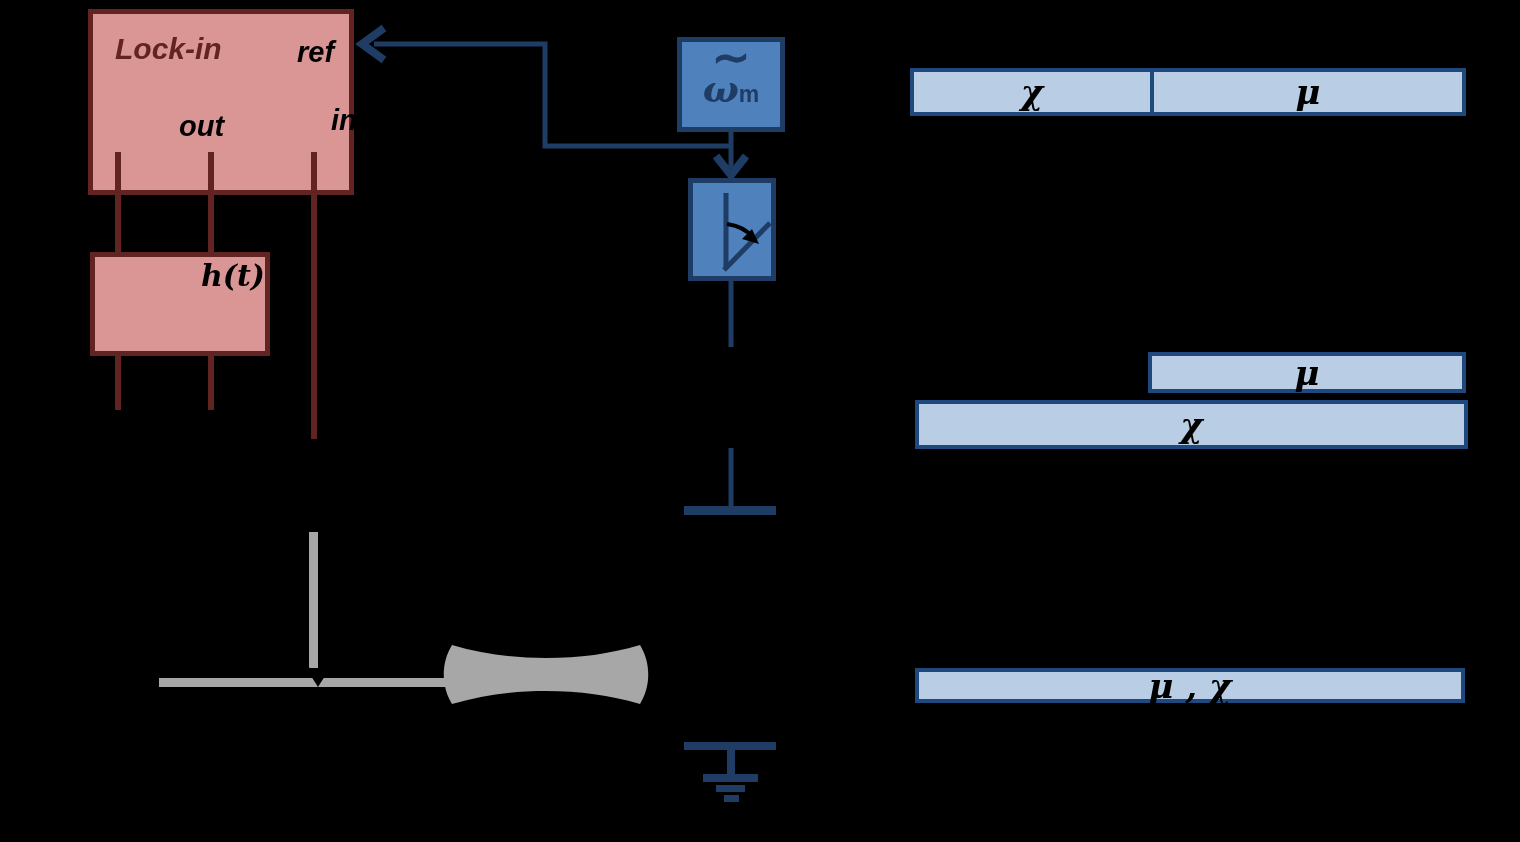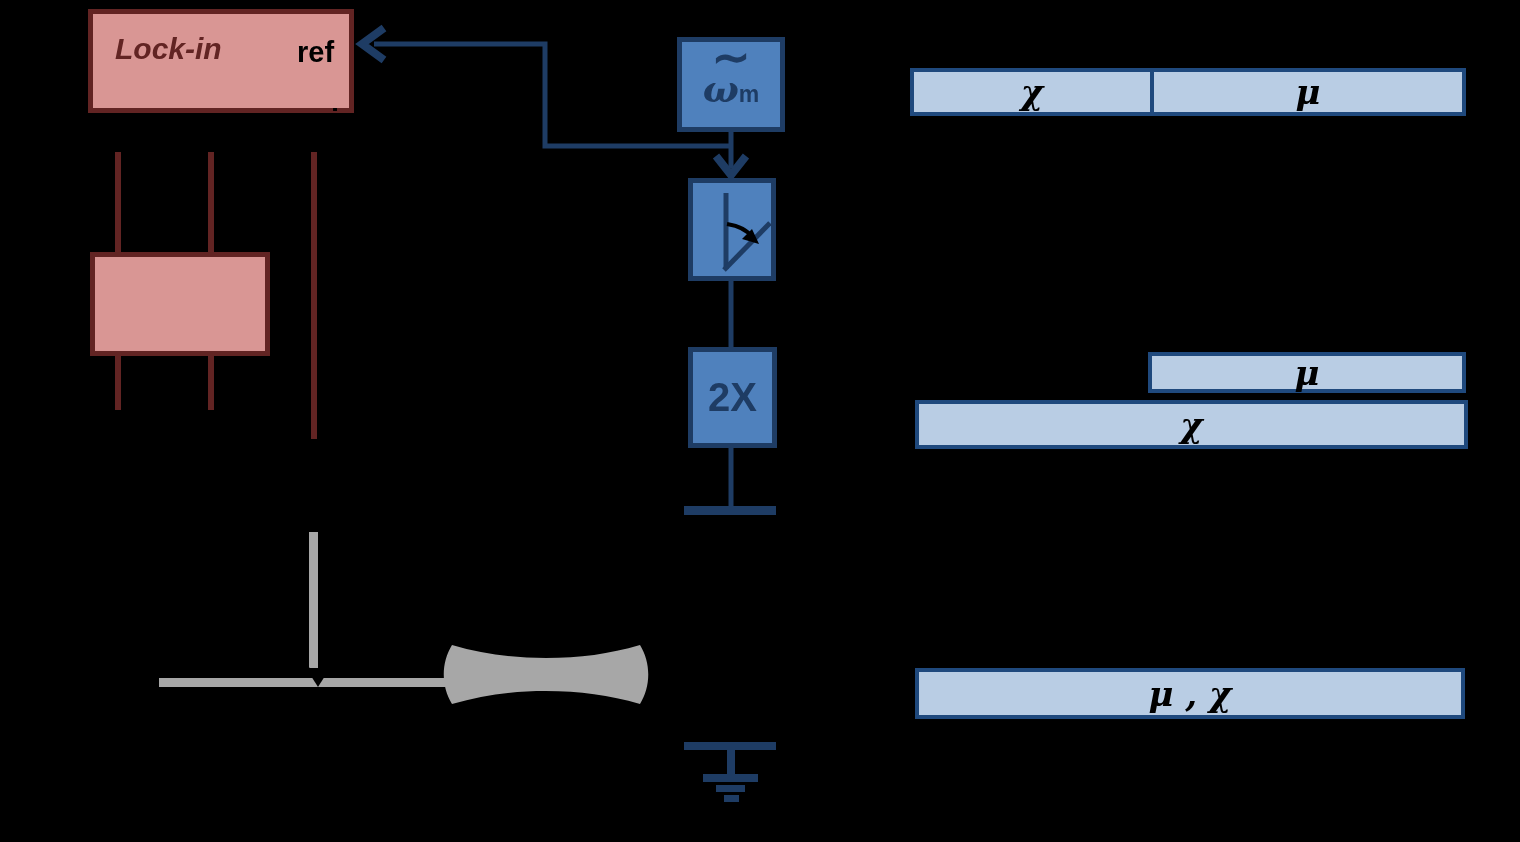--- a/index.html
+++ b/index.html
@@ -3,21 +3,21 @@
 <meta charset="utf-8">
 <style>
   html,body{margin:0;padding:0;background:#000;}
   .canvas{position:relative;width:1520px;height:842px;background:#000000;overflow:hidden;
           font-family:"Liberation Sans",sans-serif;}
   .abs{position:absolute;}
 
   
   .redbox{position:absolute;background:#d99694;border:5px solid #622423;box-sizing:border-box;}
   .red-label{color:#622423;font-weight:bold;font-style:italic;}
-  .blk-label{color:#000;font-weight:bold;text-align:right;}
+  .blk-label{color:#000;font-weight:bold;font-style:italic;text-align:right;}
   .redwire{position:absolute;width:6px;background:#622423;}
 
   
   .bluebox{position:absolute;background:#4f81bd;border:5px solid #1e3c64;box-sizing:border-box;}
   .navy{color:#1e3c64;}
   .navybar{position:absolute;background:#1e3c64;}
 
   
   .lightbar{position:absolute;background:#b9cde4;border:4px solid #1f497d;box-sizing:border-box;
             display:flex;align-items:center;justify-content:center;}
@@ -40,57 +40,55 @@
     <polyline points="384,28 362,44 384,60" fill="none" stroke="#1e3c64" stroke-width="8"></polyline>
 
     <line x1="731" y1="132" x2="731" y2="168" stroke="#1e3c64" stroke-width="5"></line>
     <polyline points="716,156 731,175 746,156" fill="none" stroke="#1e3c64" stroke-width="8"></polyline>
 
     <line x1="731" y1="281" x2="731" y2="347" stroke="#1e3c64" stroke-width="5"></line>
 
     <line x1="731" y1="448" x2="731" y2="506" stroke="#1e3c64" stroke-width="5"></line>
   </svg>
 
-  <div class="redbox" style="left:88px;top:9px;width:266px;height:104px;">
+  <div class="redbox" style="left:88px;top:9px;width:266px;height:186px;">
     <div class="abs red-label" style="left:22px;top:18px;font-size:30px;">Lock-in</div>
     <div class="abs blk-label" style="left:204px;top:22px;font-size:29px;">ref</div>
     <div class="abs blk-label" style="left:40px;top:96px;font-size:29px;margin-left:46px;">out</div>
     <div class="abs blk-label" style="left:210px;top:90px;font-size:29px;margin-left:28px;">in</div>
   </div>
 
   <div class="redwire" style="left:115px;top:152px;height:101px;"></div>
   <div class="redwire" style="left:208px;top:152px;height:101px;"></div>
   <div class="redwire" style="left:311px;top:152px;height:287px;"></div>
   <div class="redwire" style="left:115px;top:356px;height:54px;"></div>
   <div class="redwire" style="left:208px;top:356px;height:54px;"></div>
 
   <div class="redbox" style="left:90px;top:252px;width:180px;height:104px;text-align:center;">
+    <div class="blk-label" style="font-size:30px;font-family:'DejaVu Serif',serif;margin-top:1px;">h(t)</div>
   </div>
 
   <div class="bluebox" style="left:677px;top:37px;width:108px;height:95px;text-align:center;">
     <div class="navy" style="font-size:46px;font-weight:bold;line-height:26px;margin-top:2px;">∼</div>
     <div style="line-height:38px;">
       <span class="navy" style="font-family:'DejaVu Serif',serif;font-style:italic;font-weight:bold;font-size:38px;">ω</span><span class="navy" style="font-weight:bold;font-size:23px;">m</span>
     </div>
   </div>
 
   <div class="bluebox" style="left:688px;top:178px;width:88px;height:103px;">
     <svg width="78" height="93" viewBox="0 0 78 93" style="position:absolute;left:0;top:0;">
       <line x1="33" y1="10" x2="33" y2="86" stroke="#1e3c64" stroke-width="5"></line>
       <line x1="31" y1="87" x2="77" y2="40" stroke="#1e3c64" stroke-width="5"></line>
       <path d="M34,41 C46,43 55,48 59,54" fill="none" stroke="#000" stroke-width="4"></path>
       <polygon points="66,61 59,46 49,56" fill="#000"></polygon>
     </svg>
   </div>
 
   <div class="abs" style="left:776px;top:229px;width:5px;height:9px;background:#000;"></div>
 
-  <div class="bluebox" style="left:688px;top:347px;width:89px;height:101px;display:flex;align-items:center;justify-content:center;">
-    <span class="navy" style="font-size:40px;font-weight:600;">2X</span>
-  </div>
 
   <div class="navybar" style="left:684px;top:506px;width:92px;height:9px;"></div>
 
   <div>
     <div class="navybar" style="left:684px;top:742px;width:92px;height:8px;"></div>
     <div class="navybar" style="left:727px;top:748px;width:8px;height:29px;"></div>
     <div class="navybar" style="left:703px;top:774px;width:55px;height:8px;"></div>
     <div class="navybar" style="left:716px;top:785px;width:29px;height:7px;"></div>
     <div class="navybar" style="left:724px;top:795px;width:15px;height:7px;"></div>
   </div>
@@ -117,17 +115,17 @@
   <div class="lightbar" style="left:1148px;top:352px;width:318px;height:41px;">
     <span class="mathtxt">μ</span>
   </div>
 
   <div class="abs" style="left:1370px;top:342px;width:15px;height:5px;background:#000;transform:rotate(-20deg);"></div>
 
   <div class="lightbar" style="left:915px;top:400px;width:553px;height:49px;">
     <span class="mathtxt">χ</span>
   </div>
 
-  <div class="lightbar" style="left:915px;top:668px;width:550px;height:51px;">
+  <div class="lightbar" style="left:915px;top:668px;width:550px;height:35px;">
     <span class="mathtxt">μ , χ</span>
   </div>
 
 </div>
 
 </body></html>

